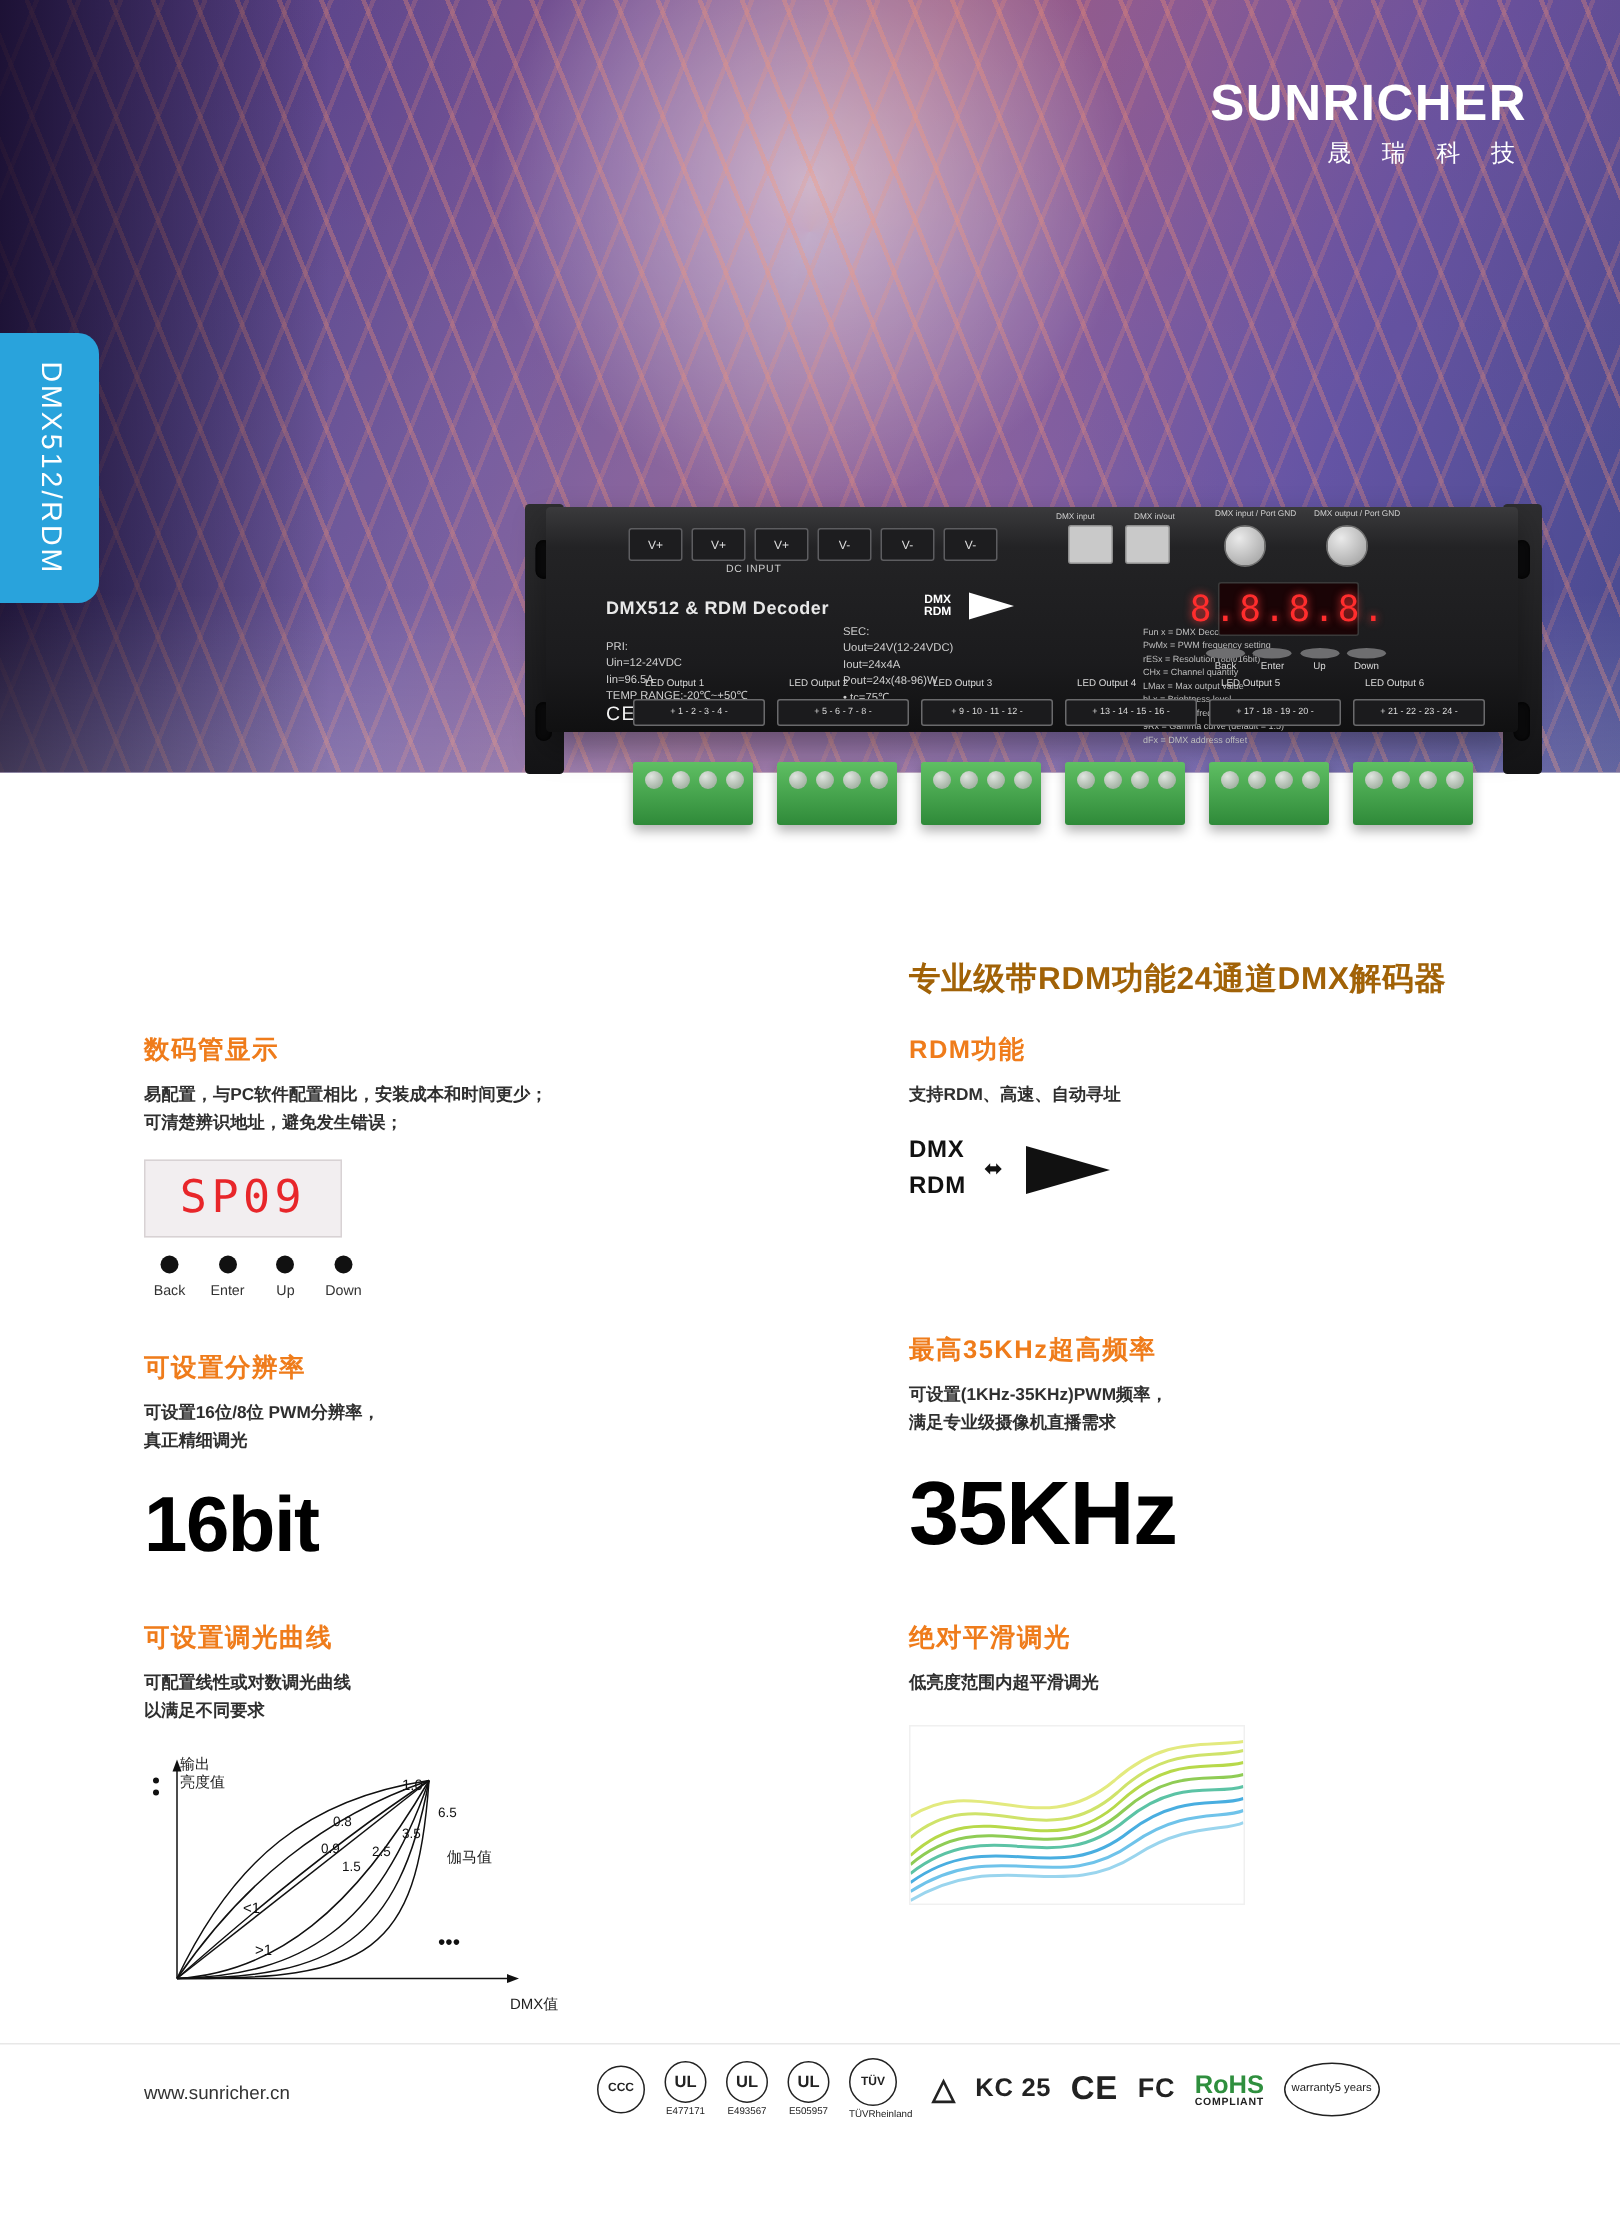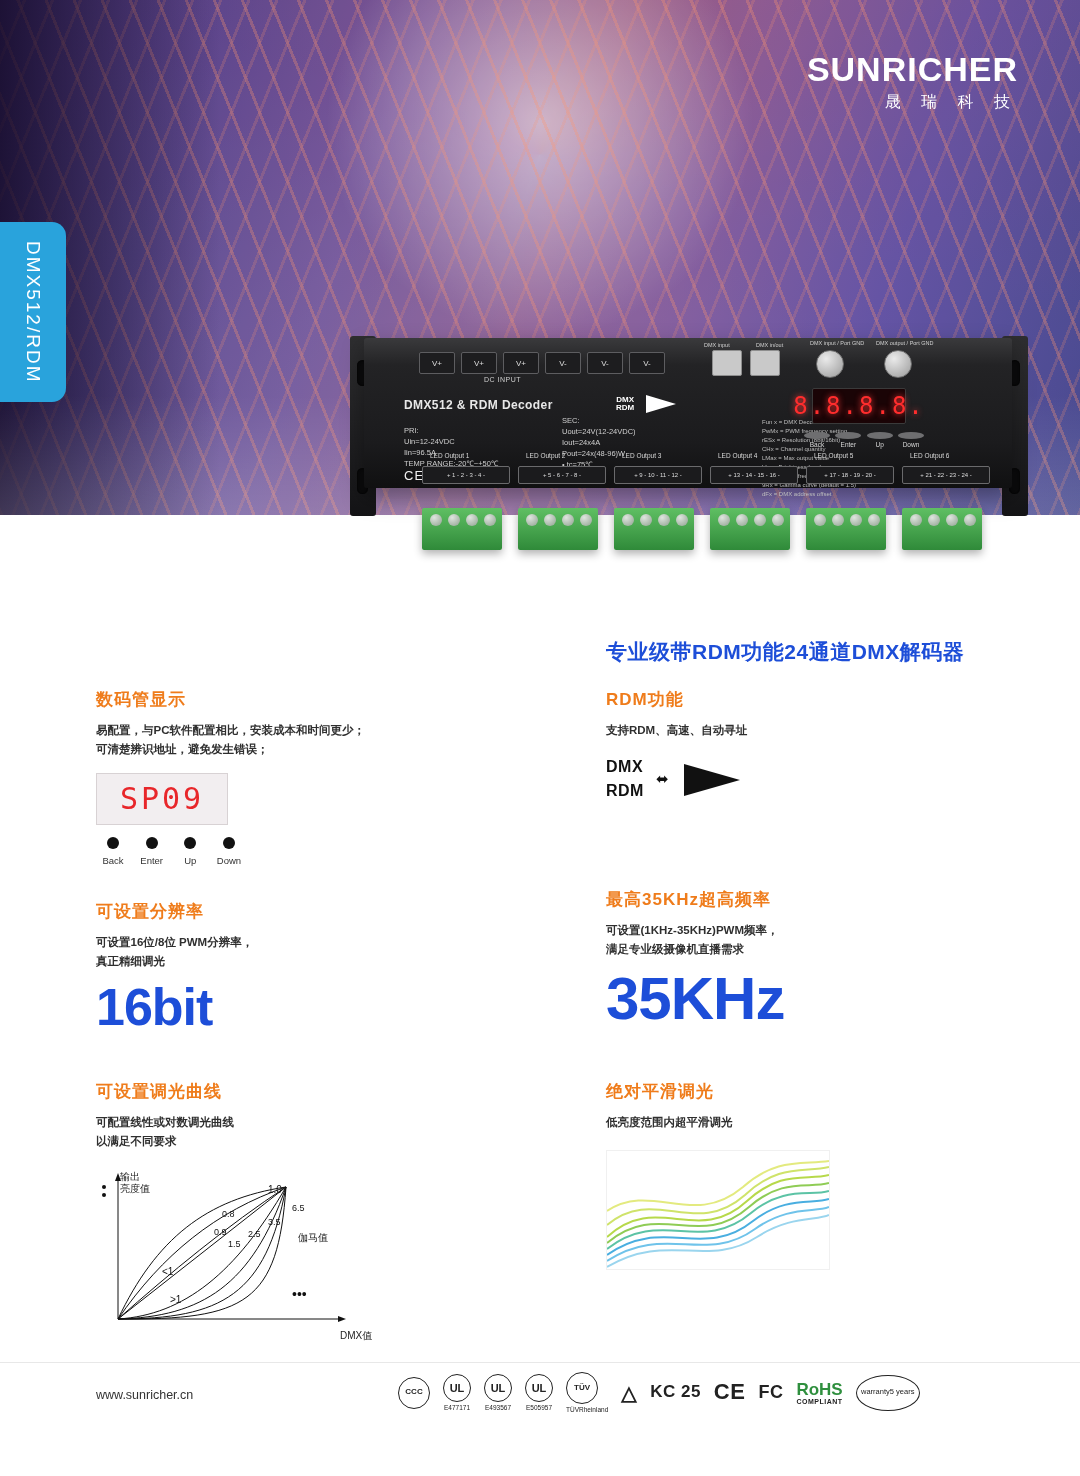--- a/index.html
+++ b/index.html
@@ -159,27 +159,27 @@
   }
   .gc-screw{
     position:absolute;top:6px;width:12px;height:12px;border-radius:50%;
     background:radial-gradient(circle at 35% 30%,#dfe5df,#8fa18f);
   }
 
   
   .content{position:absolute;left:0;top:560px;width:1080px;}
   .headline{
     position:absolute;left:606px;top:78px;
-    font-size:21px;font-weight:bold;color:#1d4ed8;letter-spacing:.5px;
+    font-size:21px;font-weight:bold;color:#a16207;letter-spacing:.5px;
   }
   .col-l{position:absolute;left:96px;}
   .col-r{position:absolute;left:606px;}
   .f-title{color:#ef7c1b;font-size:17px;font-weight:bold;letter-spacing:1px;}
   .f-desc{color:#2f2f2f;font-size:11.5px;line-height:1.65;margin-top:10px;font-weight:bold;}
-  .big-num{color:#1d4ed8;font-size:52px;font-weight:bold;letter-spacing:-1px;line-height:1;margin-top:10px;}
+  .big-num{color:#000000;font-size:52px;font-weight:bold;letter-spacing:-1px;line-height:1;margin-top:20px;}
 
   
   .mini-display{
     margin-top:14px;width:130px;height:50px;background:#f2eef0;border:1px solid #d8d2d4;
     display:flex;align-items:center;justify-content:center;
   }
   .mini-seg{color:#e8262a;font-family:"DejaVu Sans Mono", monospace;font-size:30px;letter-spacing:3px;}
   .mini-btns{margin-top:12px;width:150px;display:flex;justify-content:space-between;}
   .mini-btns .b{text-align:center;width:34px;}
   .mini-dot{width:12px;height:12px;border-radius:50%;background:#111;margin:0 auto 6px;}

